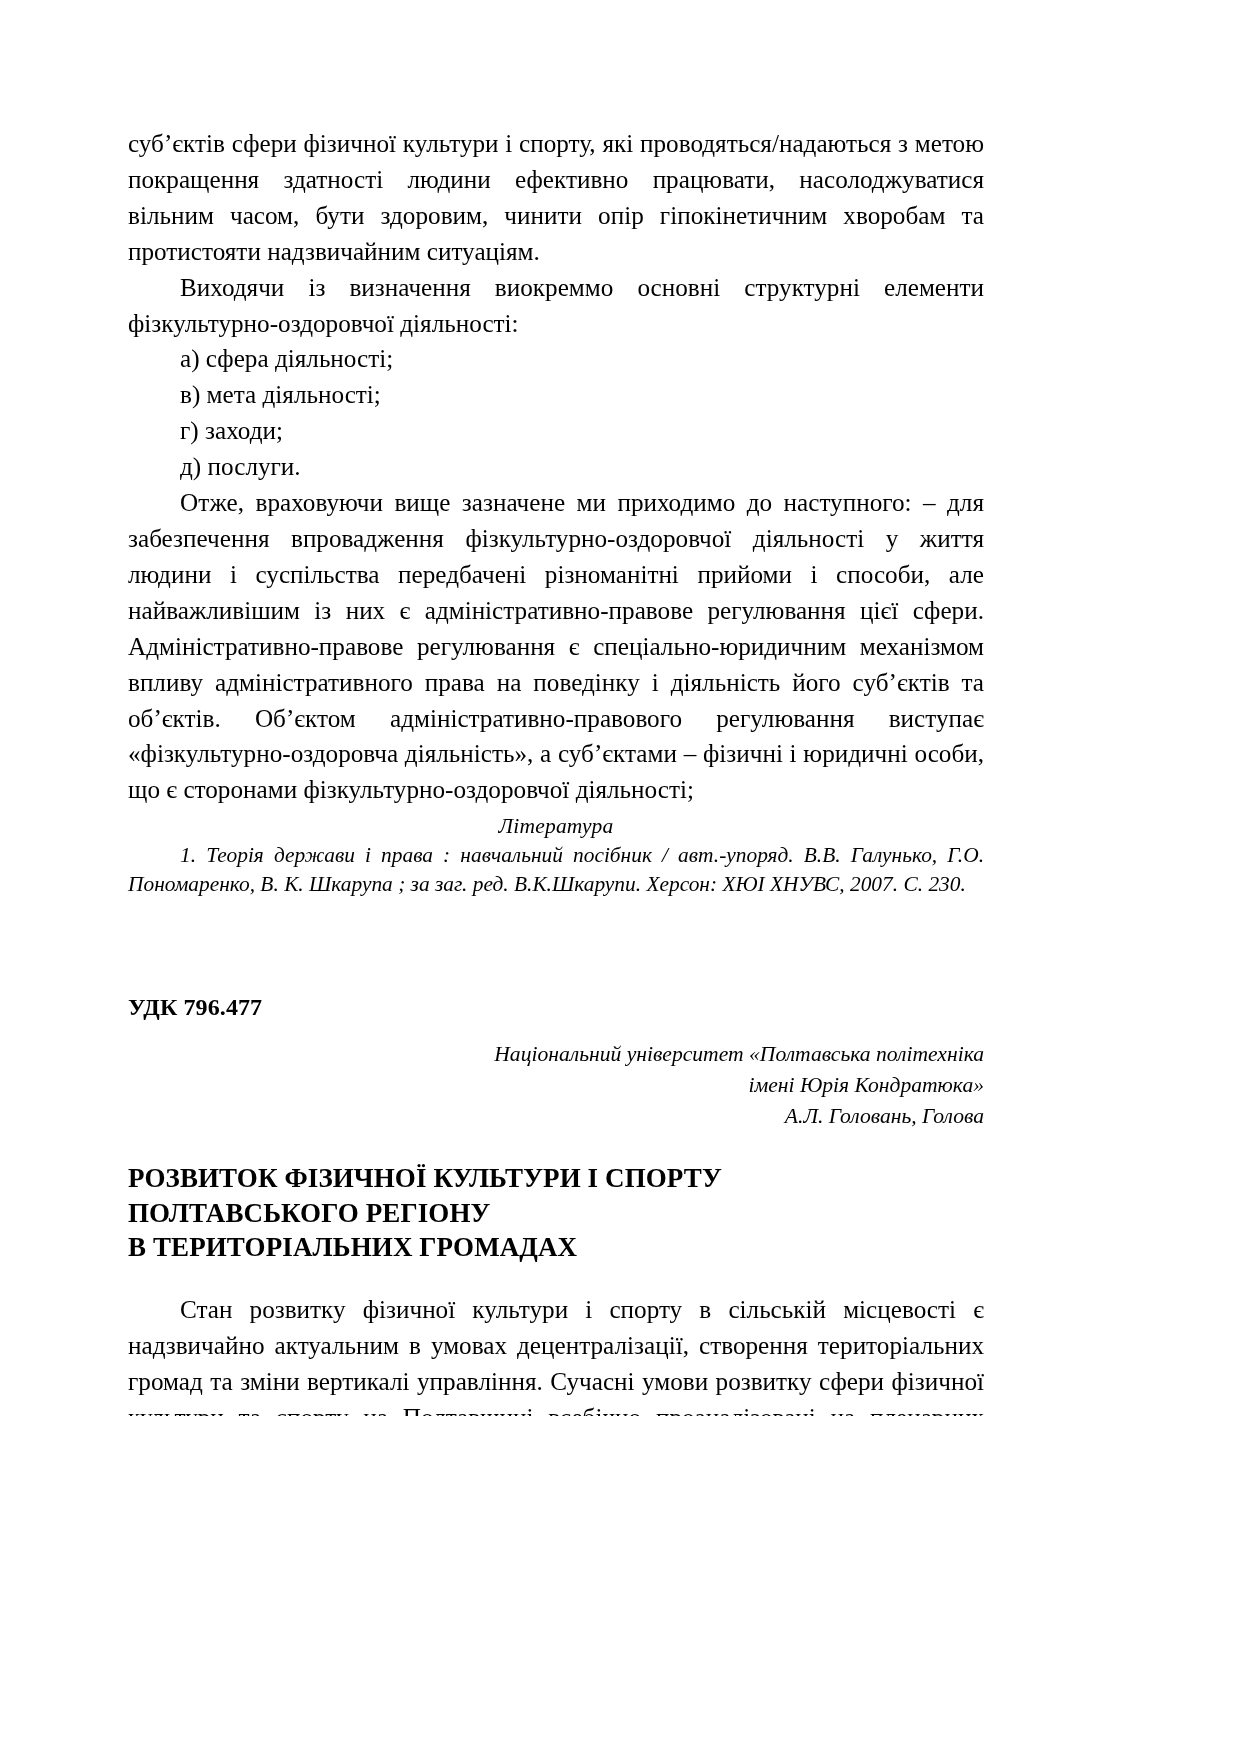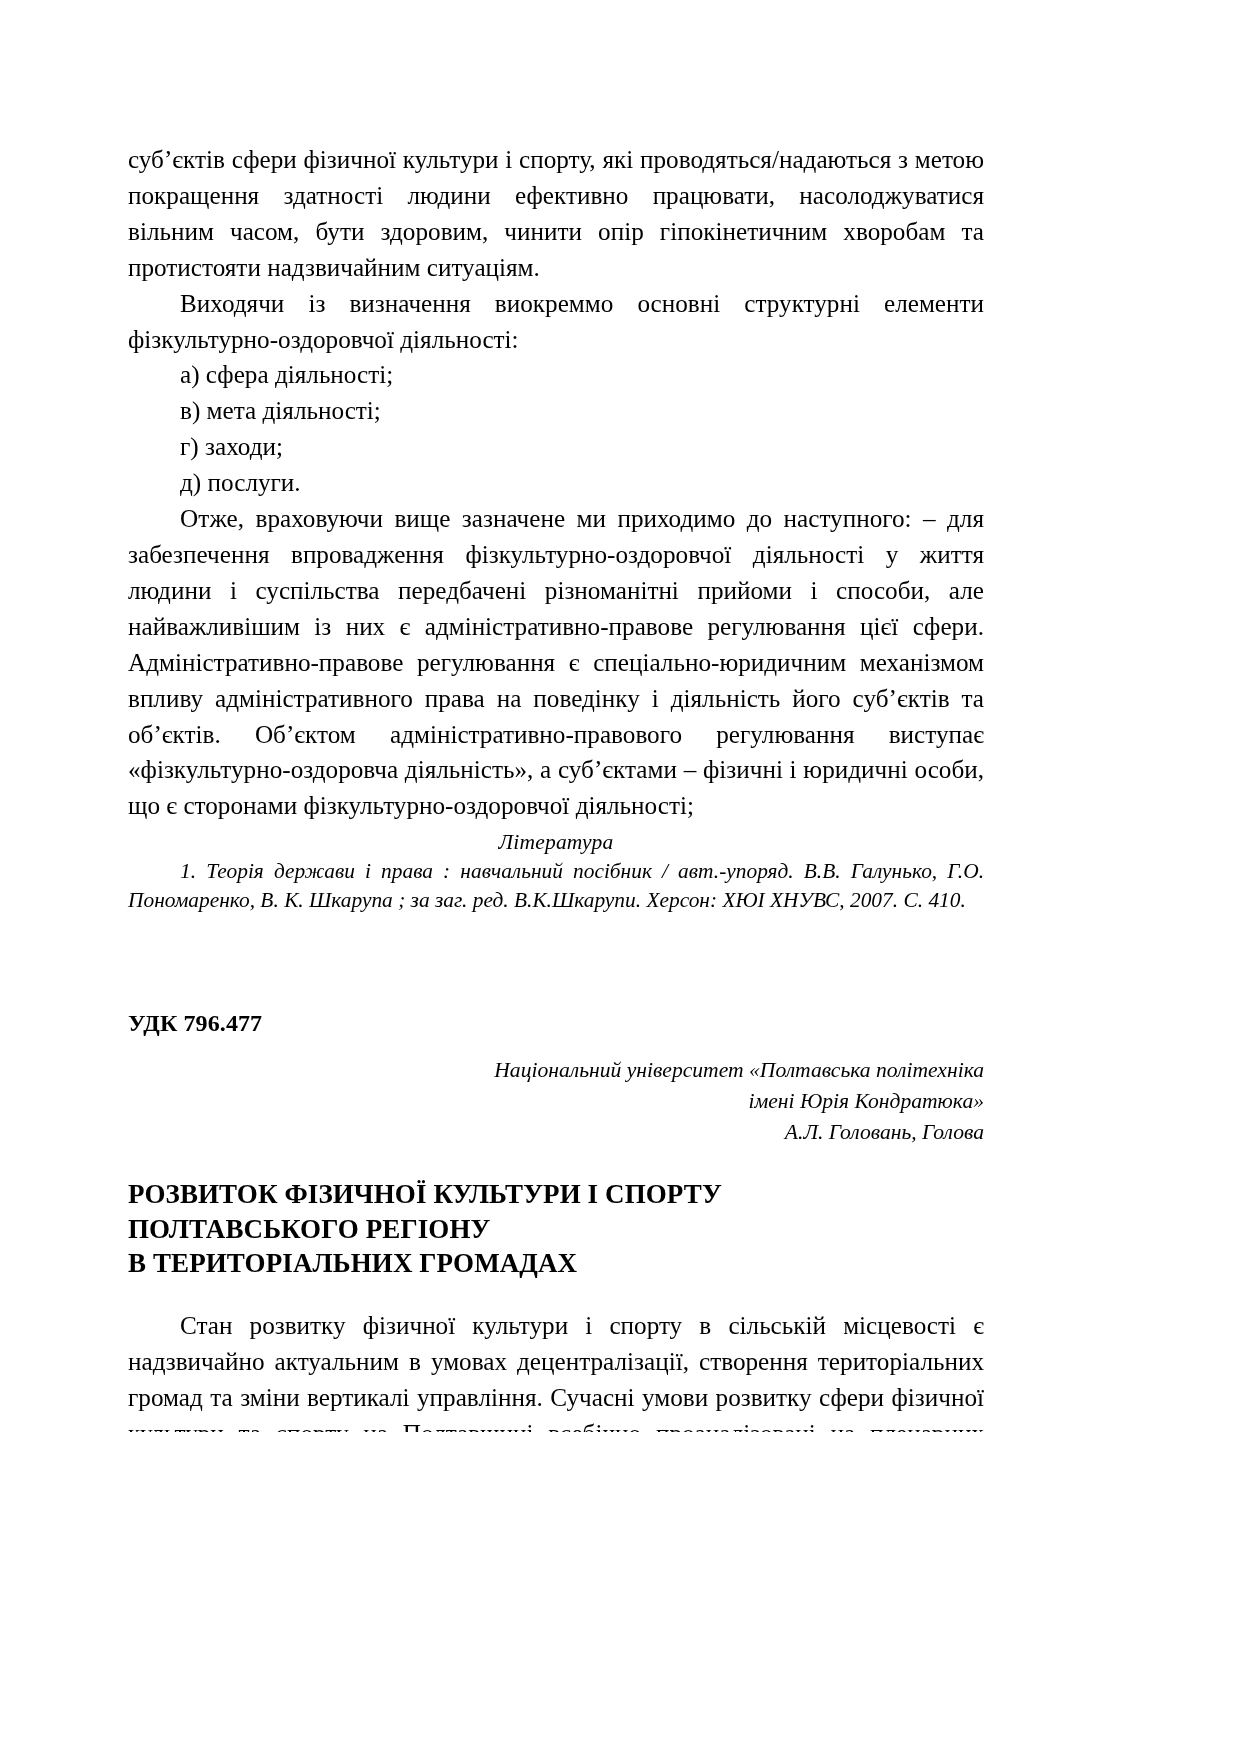--- a/index.html
+++ b/index.html
@@ -8,21 +8,21 @@
     background: #ffffff;
   }
   body {
     font-family: "Liberation Serif", "DejaVu Serif", serif;
     color: #000000;
   }
   .page {
     position: relative;
     width: 1240px;
     height: 1416px;
-    margin: 16px auto;
+    margin: 0 auto;
     background: #ffffff;
     box-sizing: border-box;
     overflow: hidden;
   }
   .content {
     position: absolute;
     left: 128px;
     top: 126px;
     width: 856px;
   }
@@ -130,21 +130,21 @@
     <p class="list-item">г) заходи;</p>
     <p class="list-item">д) послуги.</p>
 
     <p class="body-text indent">Отже, враховуючи вище зазначене ми приходимо до наступного: – для забезпечення впровадження фізкультурно-оздоровчої діяльності у життя людини і суспільства передбачені різноманітні прийоми і способи, але найважливішим із них є адміністративно-правове регулювання цієї сфери. Адміністративно-правове регулювання є спеціально-юридичним механізмом впливу адміністративного права на поведінку і діяльність його суб’єктів та об’єктів. Об’єктом адміністративно-правового регулювання виступає «фізкультурно-оздоровча діяльність», а суб’єктами – фізичні і юридичні особи, що є сторонами фізкультурно-оздоровчої діяльності;</p>
 
     <div class="spacer-lit"></div>
 
     <p class="lit-heading">Література</p>
 
     <p class="ref-block">
-      <span class="ref-first">1. Теорія держави і права : навчальний посібник / авт.-упоряд. В.В. Галунько, Г.О. Пономаренко, В. К. Шкарупа ; за заг. ред. В.К.Шкарупи. Херсон: ХЮІ ХНУВС, 2007. С. 410.</span>
+      <span class="ref-first">1. Теорія держави і права : навчальний посібник / авт.-упоряд. В.В. Галунько, Г.О. Пономаренко, В. К. Шкарупа ; за заг. ред. В.К.Шкарупи. Херсон: ХЮІ ХНУВС, 2007. С. 230.</span>
     </p>
 
     <div class="udk-wrap">
       <p class="udk">УДК 796.477</p>
     </div>
 
     <div class="authors">
       <div>Національний університет «Полтавська політехніка</div>
       <div>імені Юрія Кондратюка»</div>
       <div>А.Л. Головань, Голова</div>

